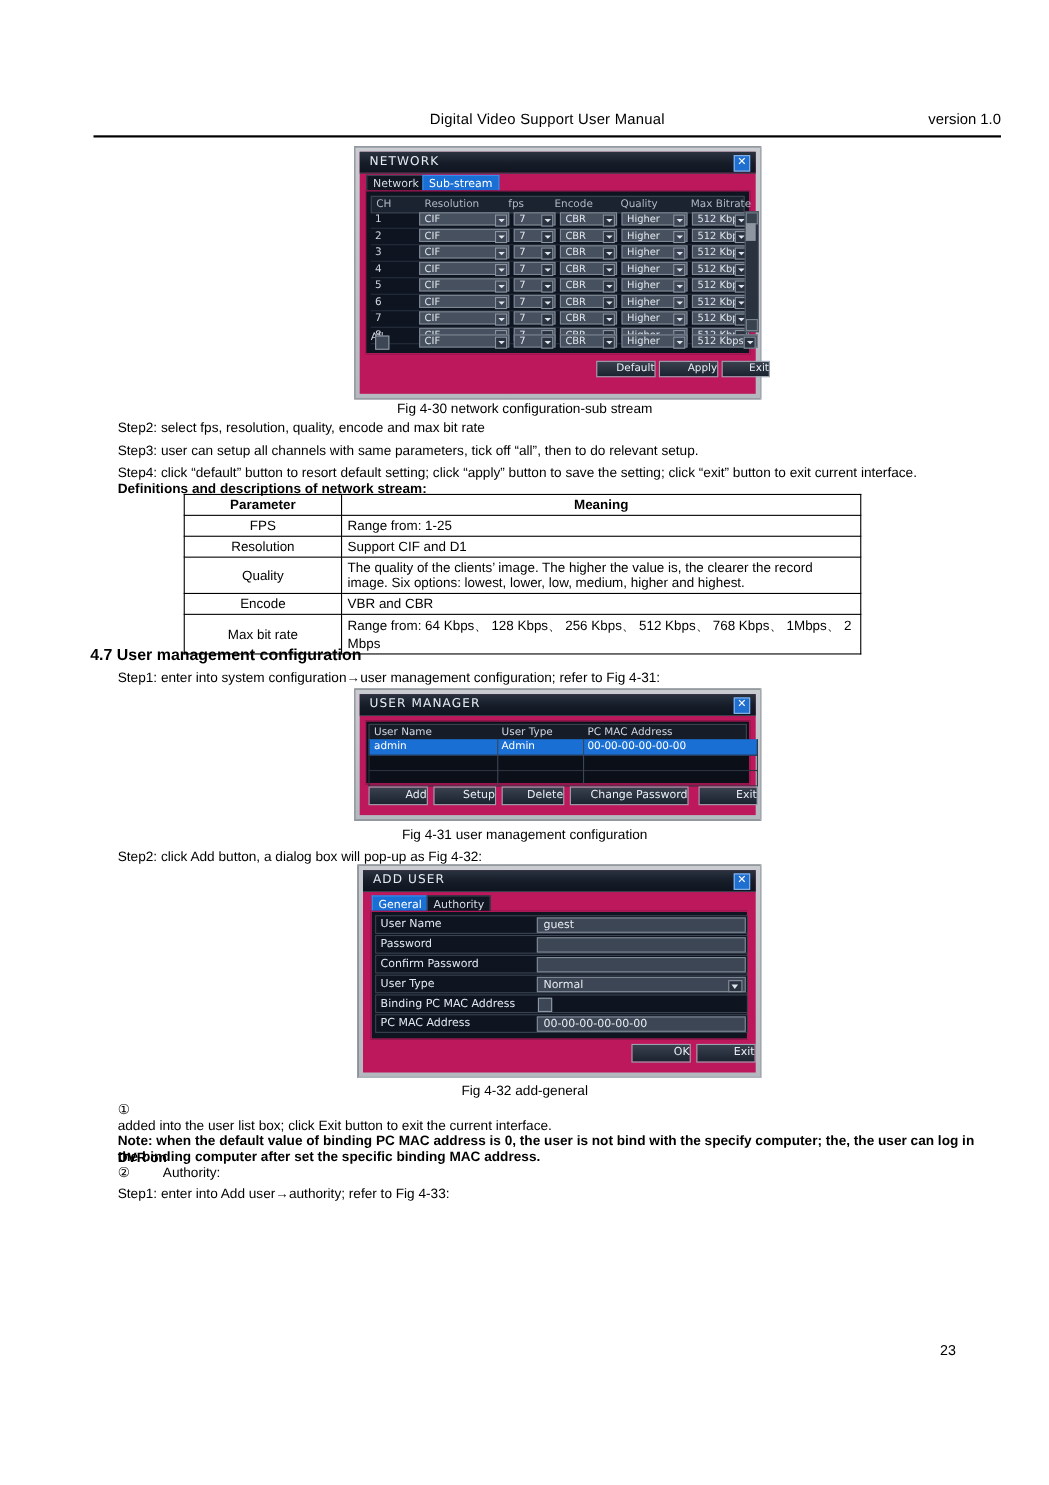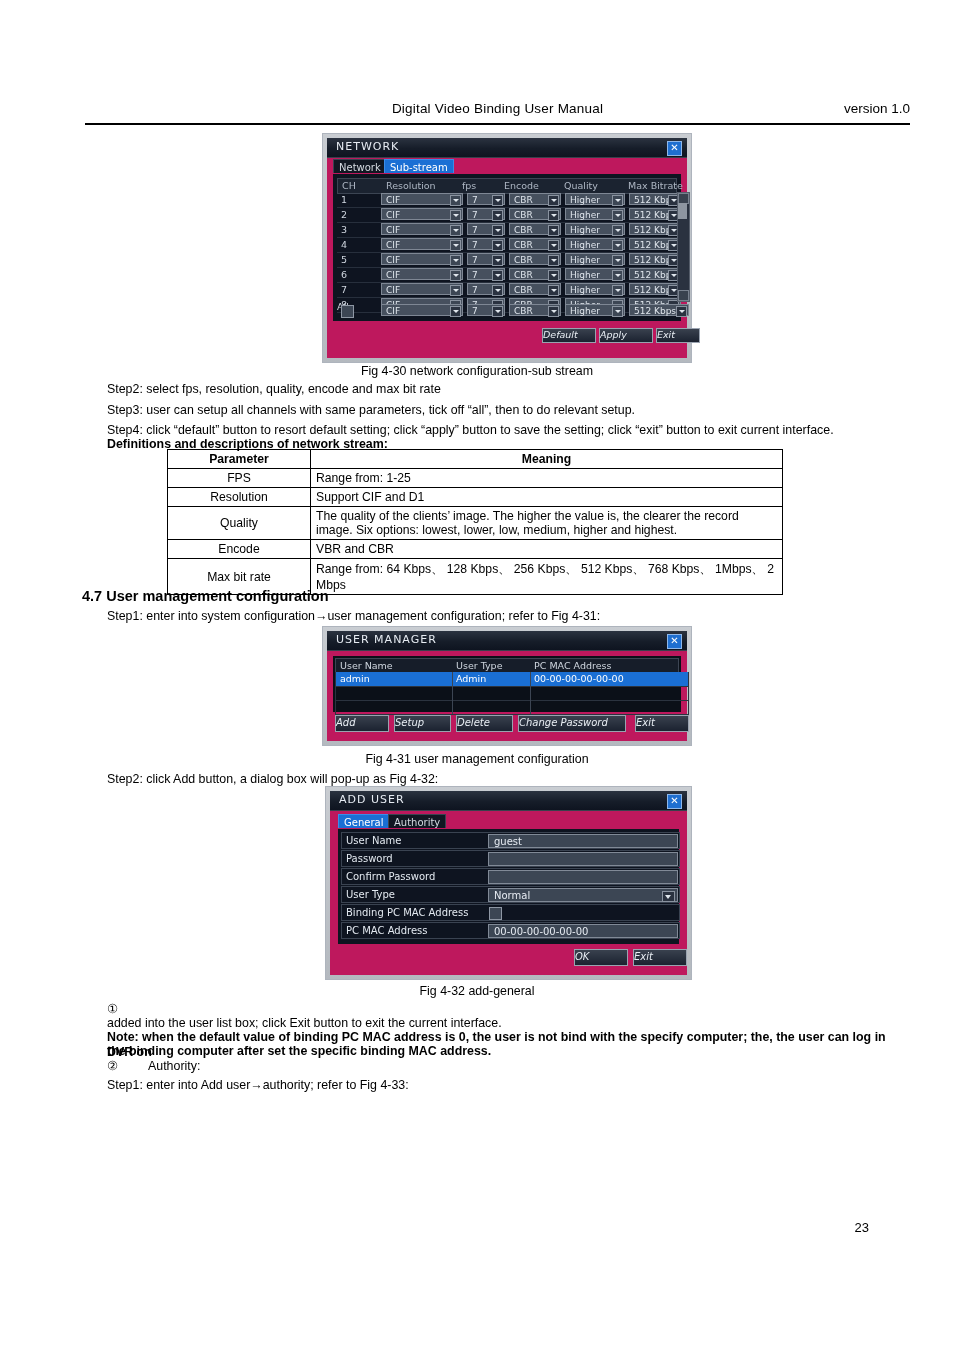--- a/index.html
+++ b/index.html
@@ -60,21 +60,21 @@
        border-left:3px solid transparent;border-right:3px solid transparent;border-top:3px solid #dfe5ec;}
   .sel.dim .arw{background:#3c4654;}
 
   
   .vsb{position:absolute;width:11px;background:#2a3240;border:1px solid #555d6a;}
   .vsb .ar{position:absolute;left:0;width:9px;height:9px;background:#39424f;border:1px solid #79828f;}
   .vsb .th{position:absolute;left:0;width:9px;background:#8e96a1;}
 
   
   .btn{position:absolute;height:13px;background:linear-gradient(180deg,#39414e 0%,#1b2230 100%);
-       border:1px solid #9aa3b0;font-size:9.5px;color:#e9eef4;line-height:12px;text-align:left;font-style:italic;}
+       border:1px solid #9aa3b0;font-size:9.5px;color:#e9eef4;line-height:12px;text-align:right;}
   .btn.lg{height:15px;line-height:14px;font-size:10px;}
 
   
   .umhdr{position:absolute;height:14px;background:#161d29;border:1px solid #3c4553;}
   .umrow{position:absolute;height:14px;border:1px solid #2b333f;border-top:none;}
   .umrow.selected{background:#1a6fd4;}
   .umc{position:absolute;top:0;font-size:9.5px;line-height:14px;color:#cfd6df;padding-left:4px;}
   .umrow.selected .umc{color:#ffffff;}
   .umvline{position:absolute;width:1px;background:#3c4553;}
 
@@ -93,21 +93,21 @@
   .ptable tr.head td{text-align:center;font-weight:bold;}
 
   .pgno{position:absolute;right:85px;top:1220px;font-size:13px;}
 </style>
 </head>
 <body>
 
 <div class="page">
 
   <div class="hdr">
-    <div class="hdr-title">Digital Video Binding User Manual</div>
+    <div class="hdr-title">Digital Video Support User Manual</div>
     <div class="hdr-ver">version 1.0</div>
   </div>
   <div class="hdr-rule"></div>
 
   <div class="dlg" id="netdlg" style="left:322px;top:133px;width:368px;height:228px;">
     <div class="dlg-outerpad"></div>
 
     <div class="dlg-inner" style="left:4px;top:4px;right:4px;bottom:4px;">
 
       <div class="titlebar">

